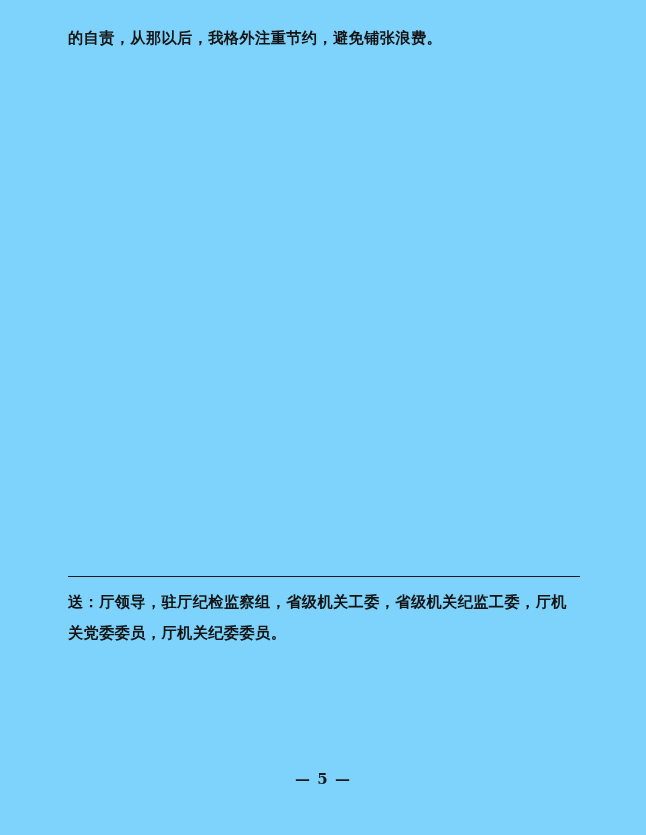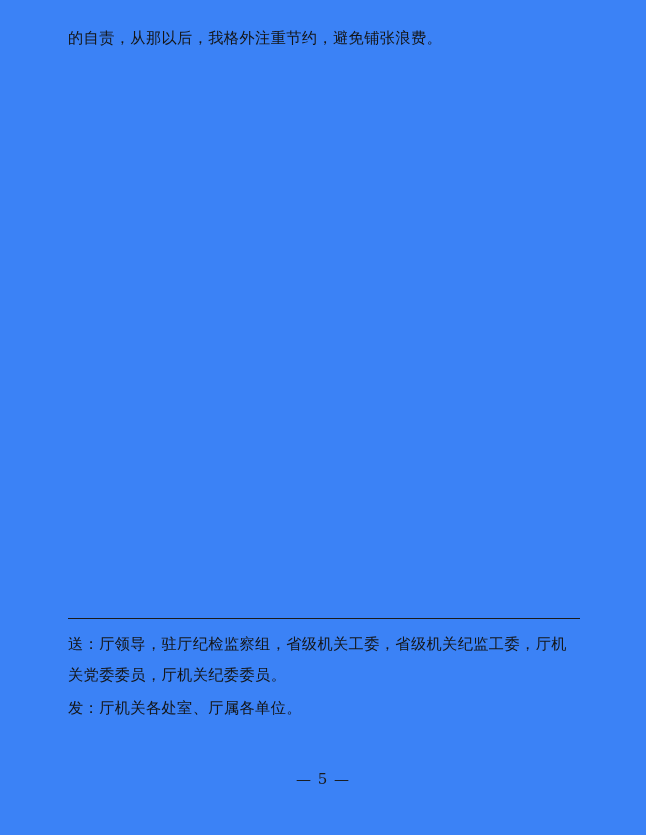--- a/index.html
+++ b/index.html
@@ -14,21 +14,22 @@
     color: #141414;
     position: relative;
     overflow: hidden;
   }
   .page {
     position: absolute;
     left: 0;
     top: 0;
     width: 646px;
     height: 835px;
-    background: #3b82f6;
+    background: #7dd3fc;
+    font-weight: bold;
   }
   .content {
     position: absolute;
     left: 68px;
     top: 22px;
     width: 512px;
   }
   .para {
     font-size: 15.2px;
     line-height: 33px;
@@ -39,21 +40,20 @@
     text-indent: 0;
   }
   .para.indent {
     text-indent: 2em;
   }
   .footer-block {
     position: absolute;
     left: 68px;
     top: 576px;
     width: 512px;
-    margin-top: 42px;
   }
   .rule {
     border-top: 1.6px solid #1a1a1a;
     width: 512px;
     margin: 0 0 10px 0;
     height: 0;
   }
   .footer-line {
     font-size: 15.2px;
     line-height: 31px;
@@ -87,20 +87,17 @@
 
   </div>
 
   <div class="footer-block">
     <div class="rule"></div>
 
     <div class="footer-line">
       <span>送：</span><span>厅领导，驻厅纪检监察组，省级机关工委，省级机关纪监工委，厅机关党委委员，厅机关纪委委员。</span>
     </div>
 
-    <div class="footer-line second">
-      <span>发：</span><span>厅机关各处室、厅属各单位。</span>
-    </div>
   </div>
 
   <div class="page-number">— 5 —</div>
 
 </div>
 
 </body></html>

